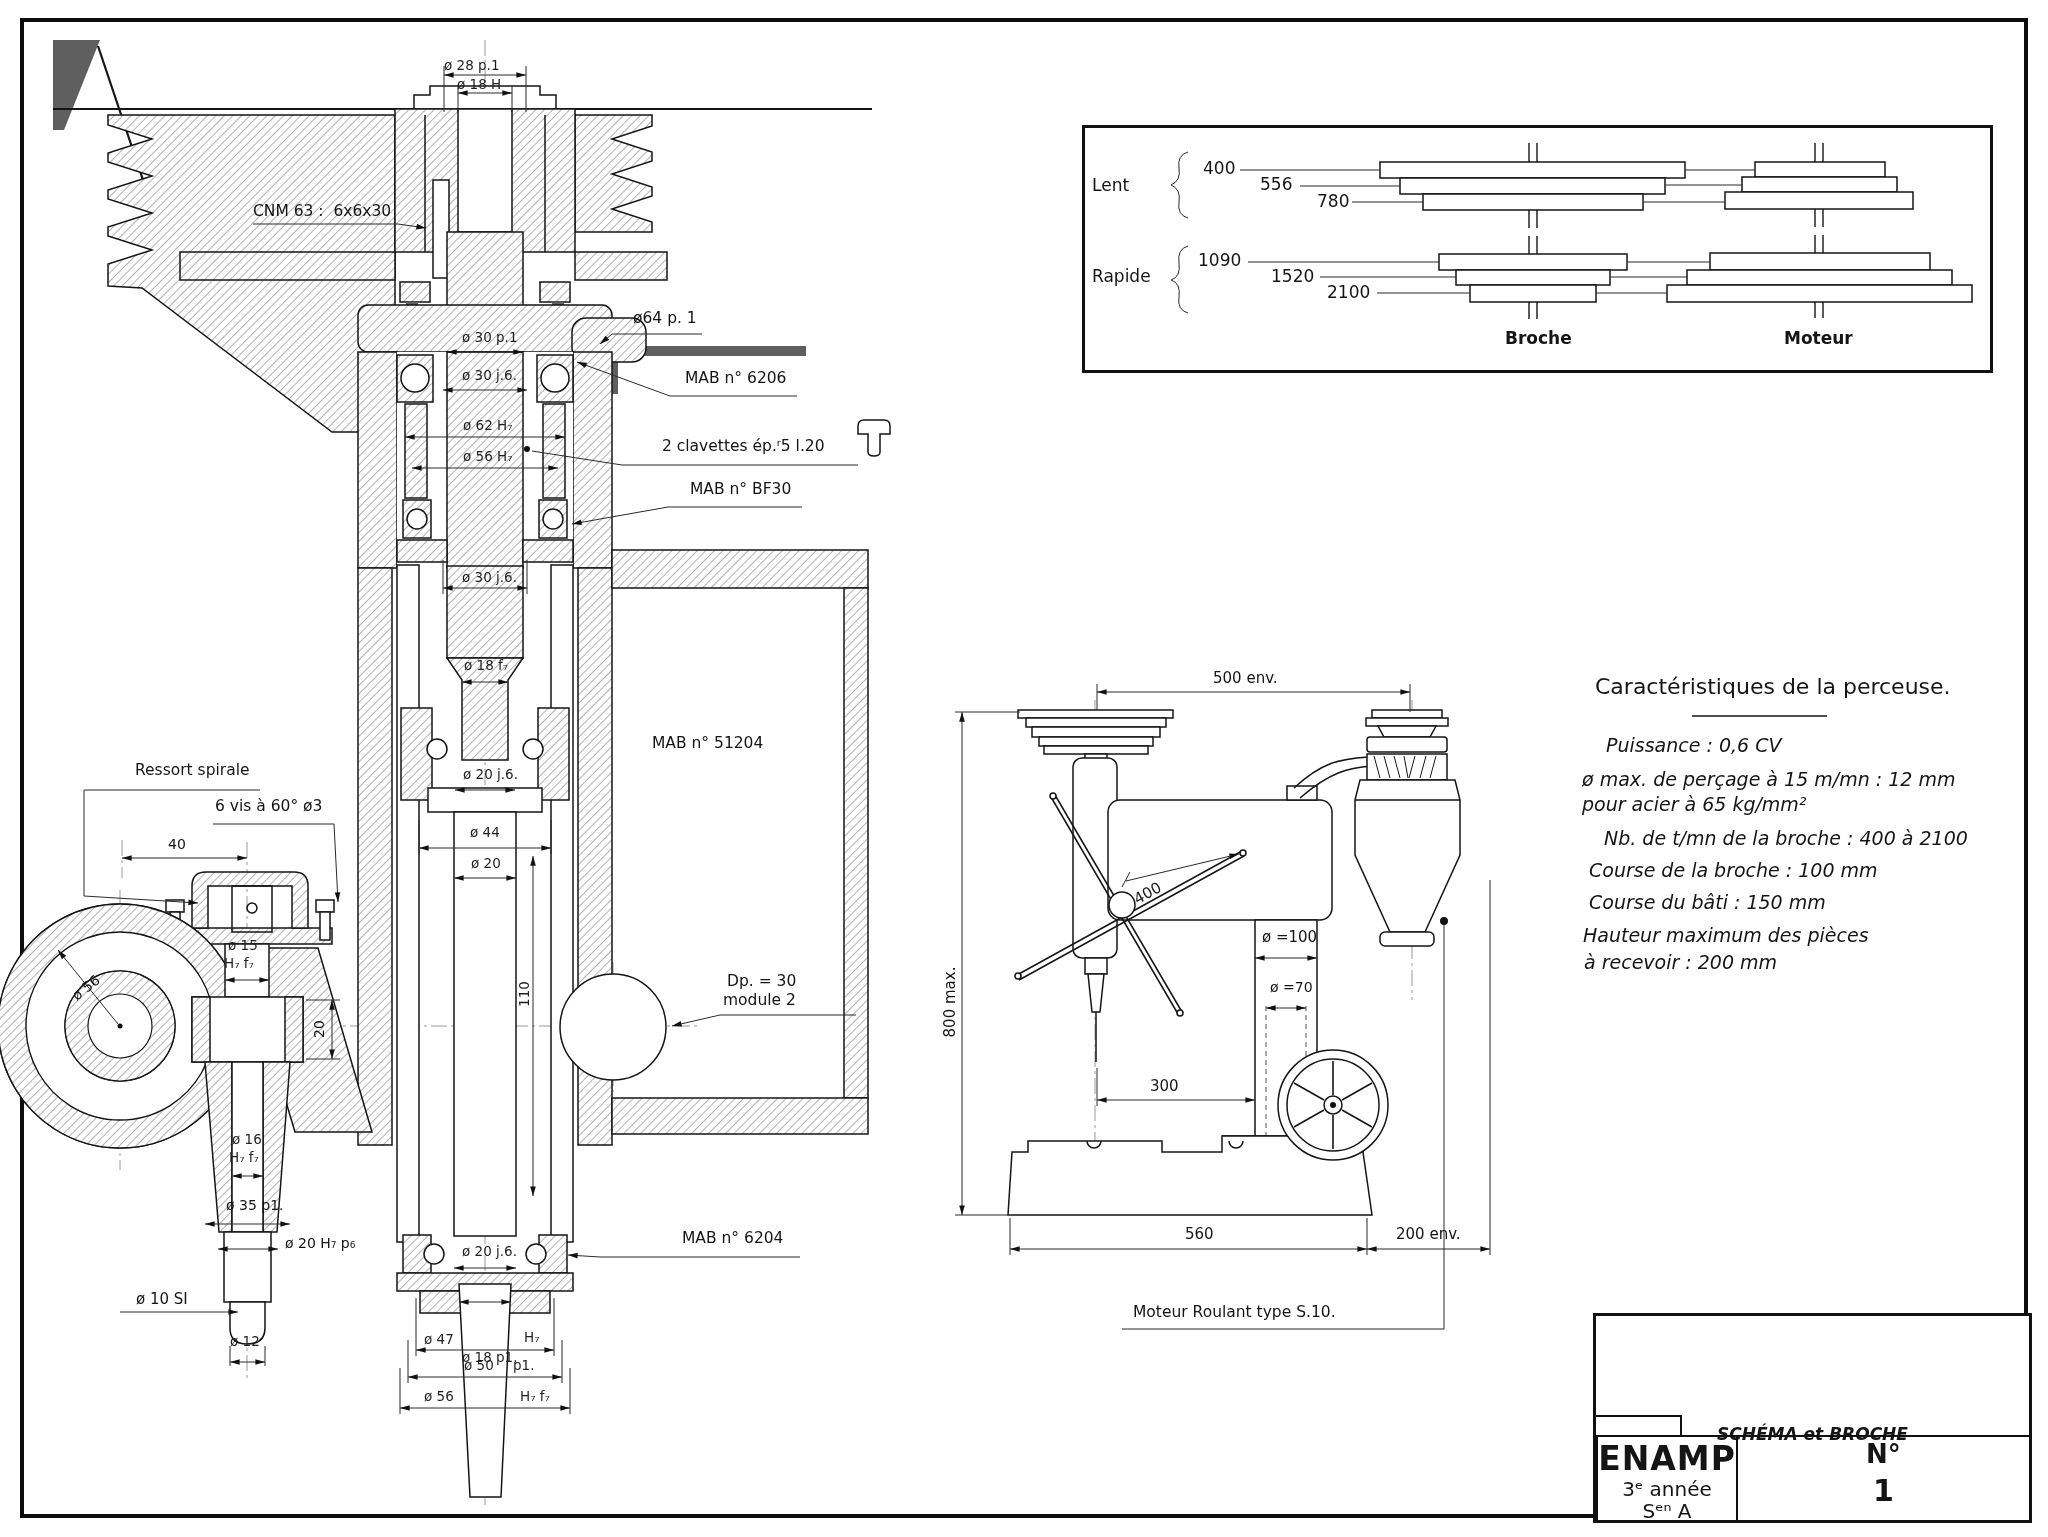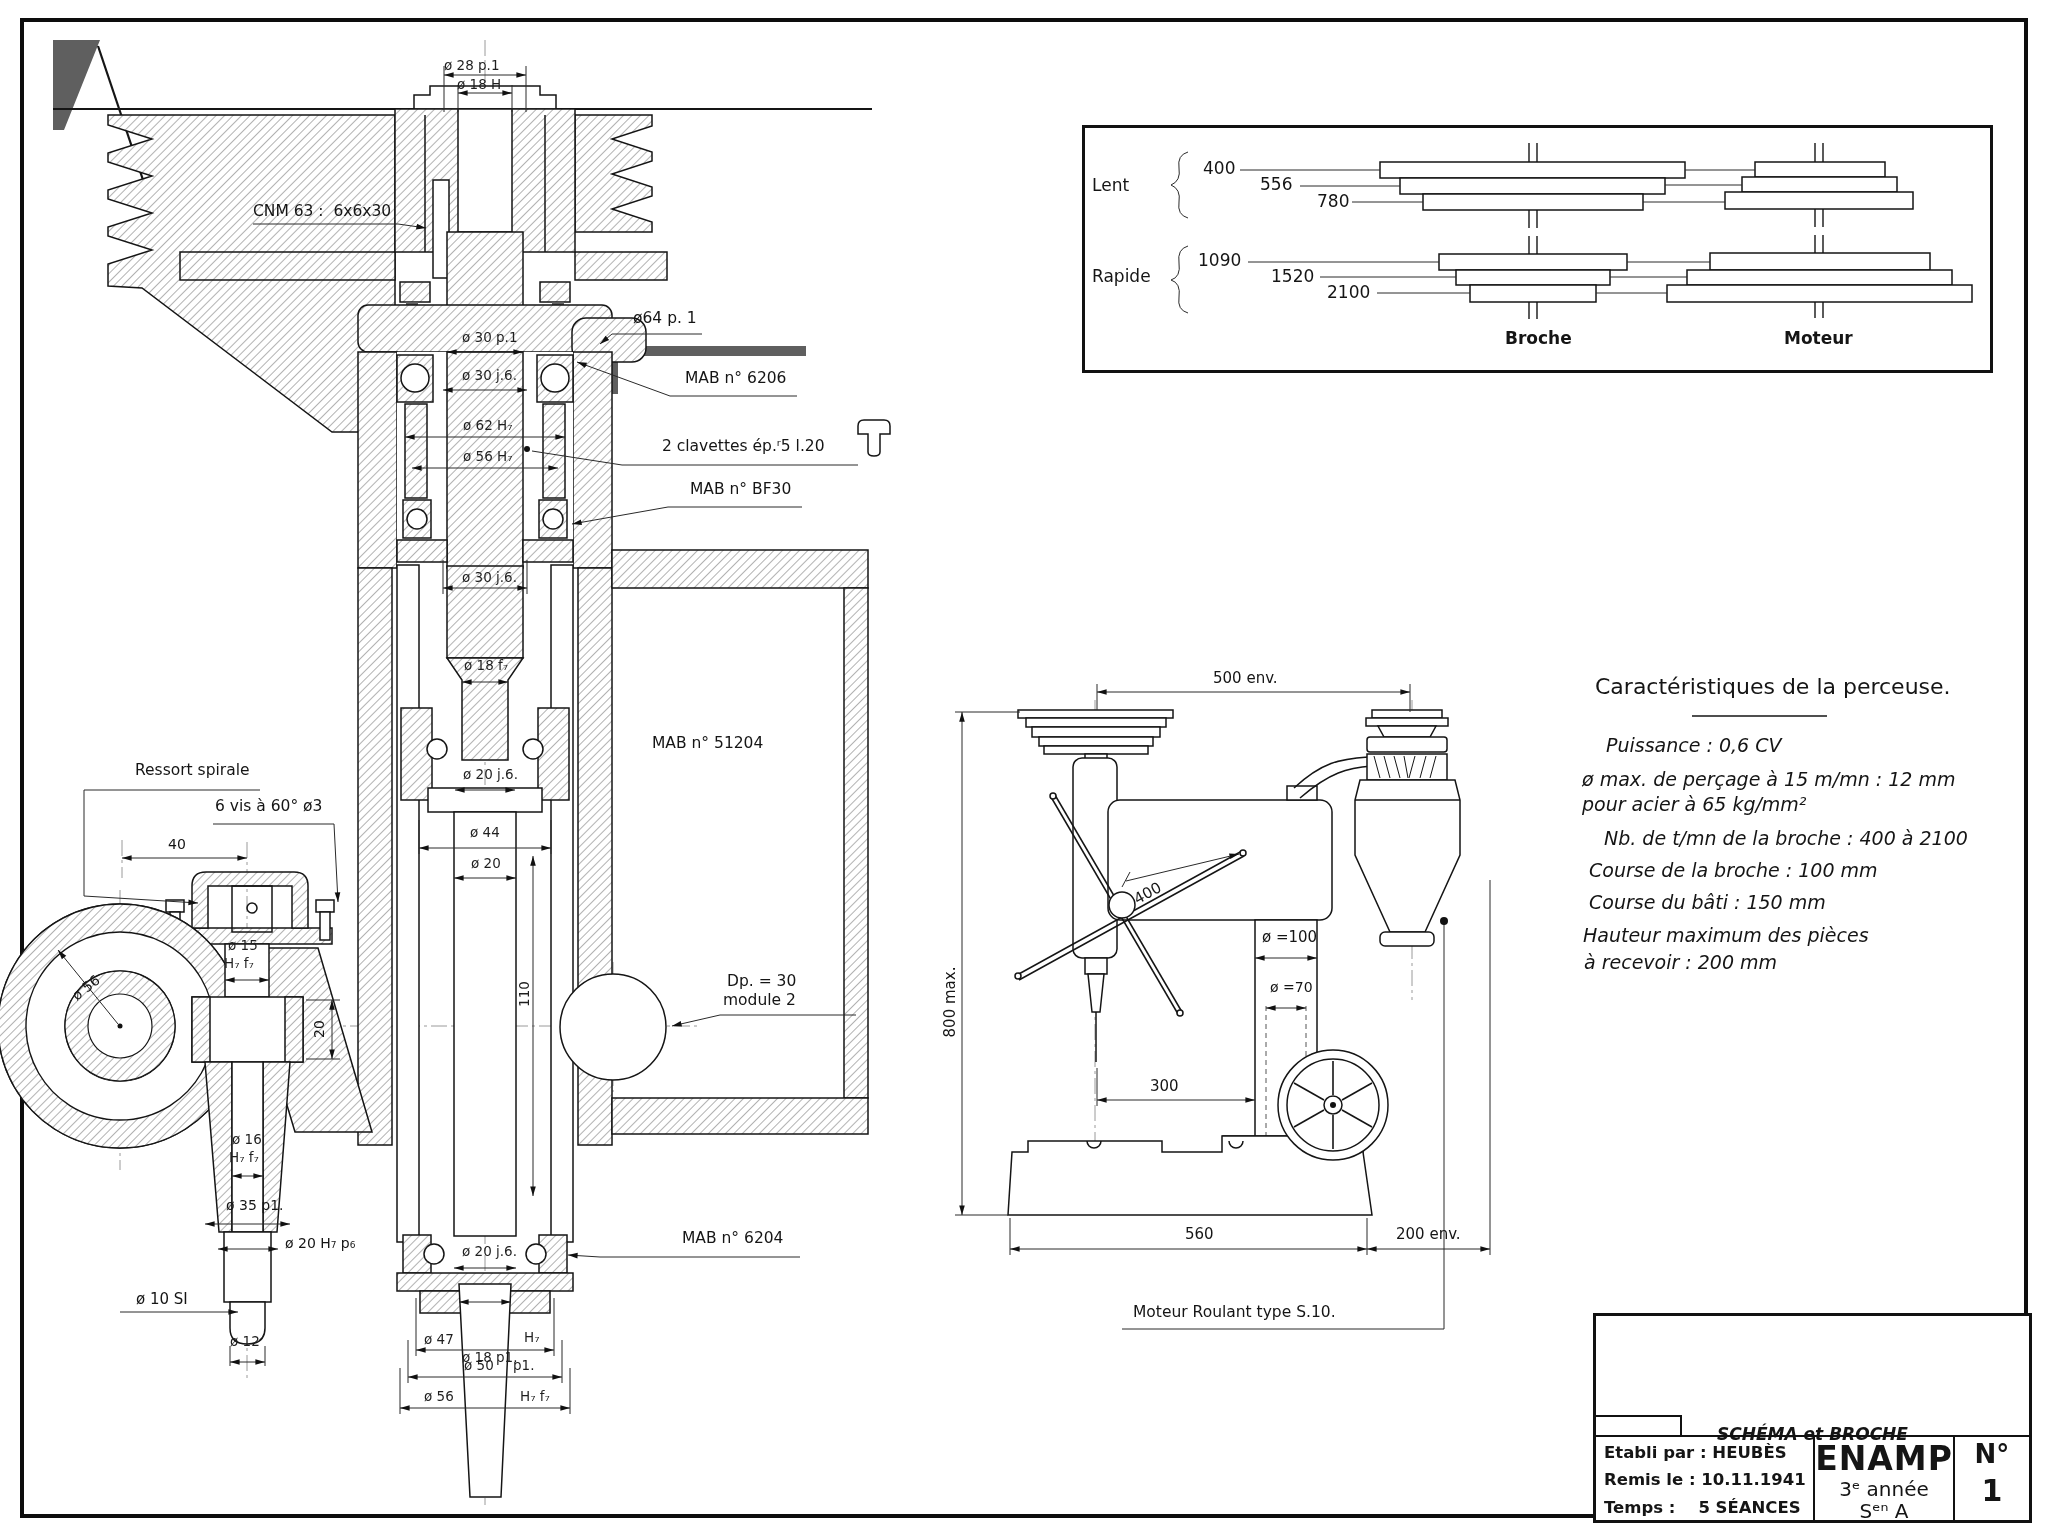--- a/index.html
+++ b/index.html
@@ -465,25 +465,20 @@
   <span class="lbl it" style="left:1604px;top:828px">Nb. de t/mn de la broche : 400 à 2100</span>
   <span class="lbl it" style="left:1589px;top:860px">Course de la broche : 100 mm</span>
   <span class="lbl it" style="left:1589px;top:892px">Course du bâti : 150 mm</span>
   <span class="lbl it" style="left:1583px;top:925px">Hauteur maximum des pièces</span>
   <span class="lbl it" style="left:1584px;top:952px">à recevoir : 200 mm</span>
 
   <div id="tb">
     <div class="subtitle">SCHÉMA et BROCHE</div>
     <div class="step"></div>
     <div class="brow">
-      <div class="c1">
-        <span style="top:6px">Etabli par : HEUBÈS</span>
-        <span style="top:33px">Remis le : 10.11.1941</span>
-        <span style="top:61px">Temps :    5 SÉANCES</span>
-      </div>
       <div class="c2">
         <div class="enamp">ENAMP</div>
         <div class="year">3ᵉ année</div>
         <div class="sec">Sᵉⁿ A</div>
       </div>
       <div class="c3">
         <div class="no">N°</div>
         <div class="num">1</div>
       </div>
     </div>

